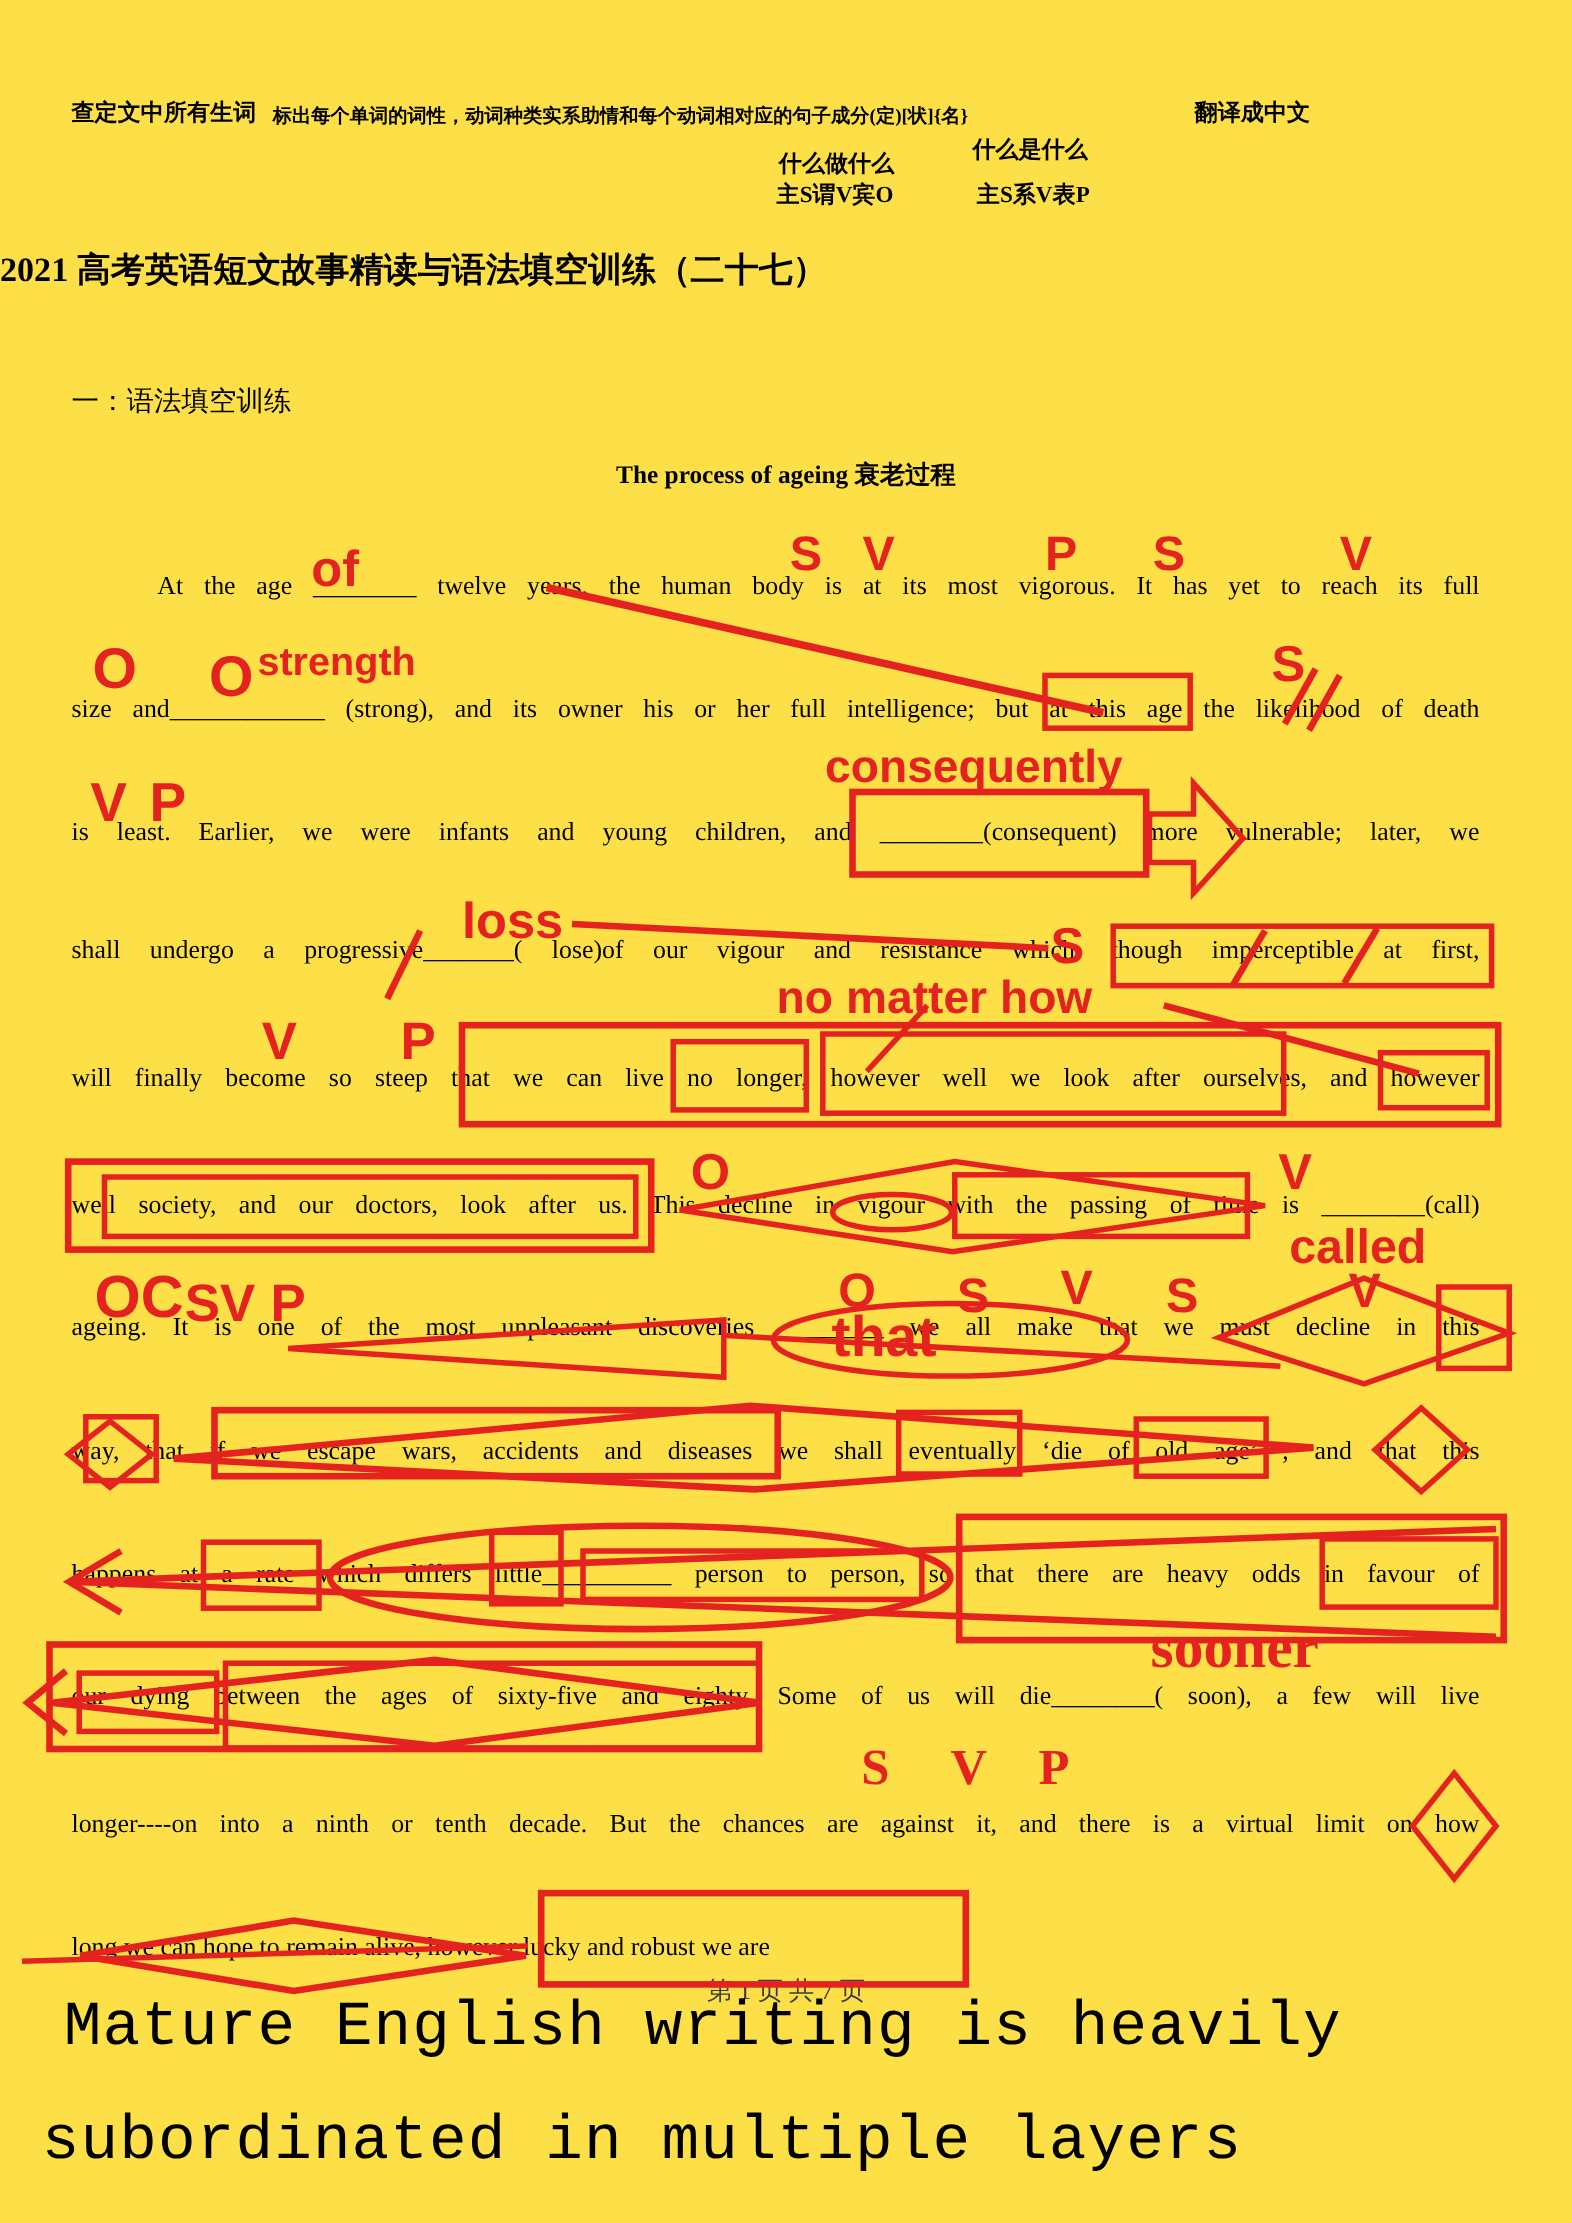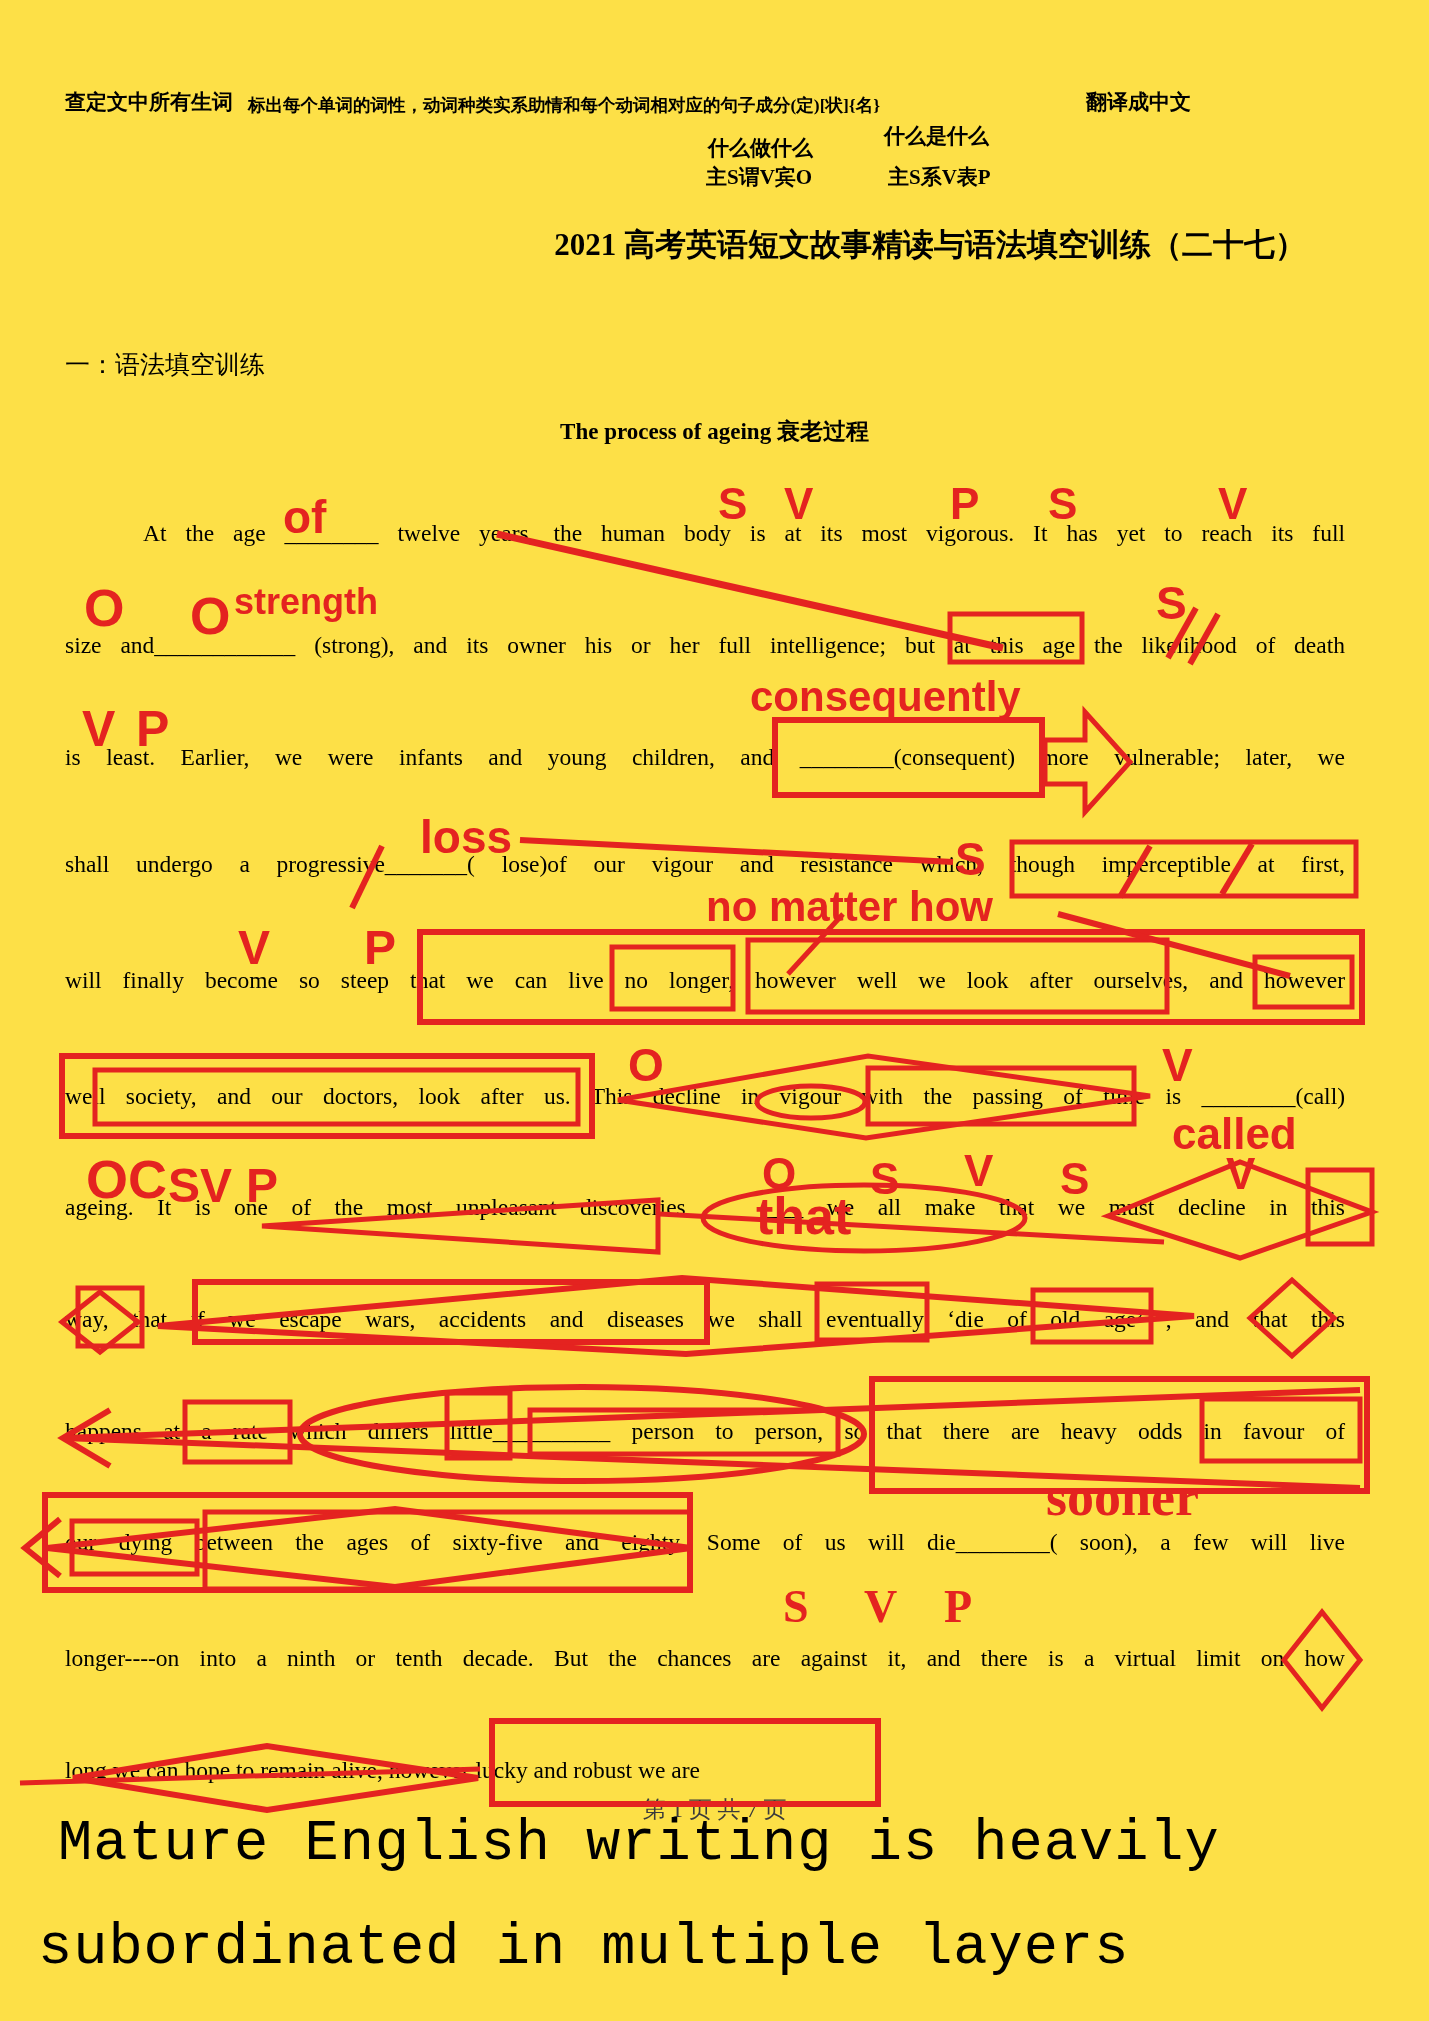--- a/index.html
+++ b/index.html
@@ -35,21 +35,21 @@
 <div class="page">
 
   <div class="abs hdr" style="left:65px;top:88px;font-size:21px;">查定文中所有生词</div>
   <div class="abs hdr" style="left:248px;top:93px;font-size:17.5px;">标出每个单词的词性，动词种类实系助情和每个动词相对应的句子成分(定)[状]{名}</div>
   <div class="abs hdr" style="left:1086px;top:88px;font-size:21px;">翻译成中文</div>
   <div class="abs hdr" style="left:708px;top:134px;font-size:21px;">什么做什么</div>
   <div class="abs hdr" style="left:884px;top:122px;font-size:21px;">什么是什么</div>
   <div class="abs hdr" style="left:706px;top:163px;font-size:21px;">主S谓V宾O</div>
   <div class="abs hdr" style="left:888px;top:163px;font-size:21px;">主S系V表P</div>
 
-  <div class="abs doc-title" style="left:0;top:224px;width:1306px;text-align:right;">2021 高考英语短文故事精读与语法填空训练（二十七）</div>
+  <div class="abs doc-title" style="left:0;top:224px;width:1306px;text-align:left;">2021 高考英语短文故事精读与语法填空训练（二十七）</div>
   <div class="abs section-heading" style="left:65px;top:348px;">一：语法填空训练</div>
   <div class="abs passage-title" style="left:0;top:416px;width:1429px;text-align:center;">The process of ageing  衰老过程</div>
 
   <div class="abs line" style="top:519px;padding-left:78px;width:1202px;">At the age ________ twelve years, the human body is at its most vigorous. It has yet to reach its full</div>
   <div class="abs line" style="top:631px;">size and____________ (strong), and its owner his or her full intelligence; but at this age the likelihood of death</div>
   <div class="abs line" style="top:743px;">is least. Earlier, we were infants and young children, and ________(consequent) more vulnerable; later, we</div>
   <div class="abs line" style="top:850px;">shall undergo a progressive_______( lose)of our vigour and resistance which, though imperceptible at first,</div>
   <div class="abs line" style="top:966px;">will finally become so steep that we can live no longer, however well we look after ourselves, and however</div>
   <div class="abs line" style="top:1082px;">well society, and our doctors, look after us. This decline in vigour with the passing of time is ________(call)</div>
   <div class="abs line" style="top:1193px;">ageing. It is one of the most unpleasant discoveries ________ we all make that we must decline in this</div>

